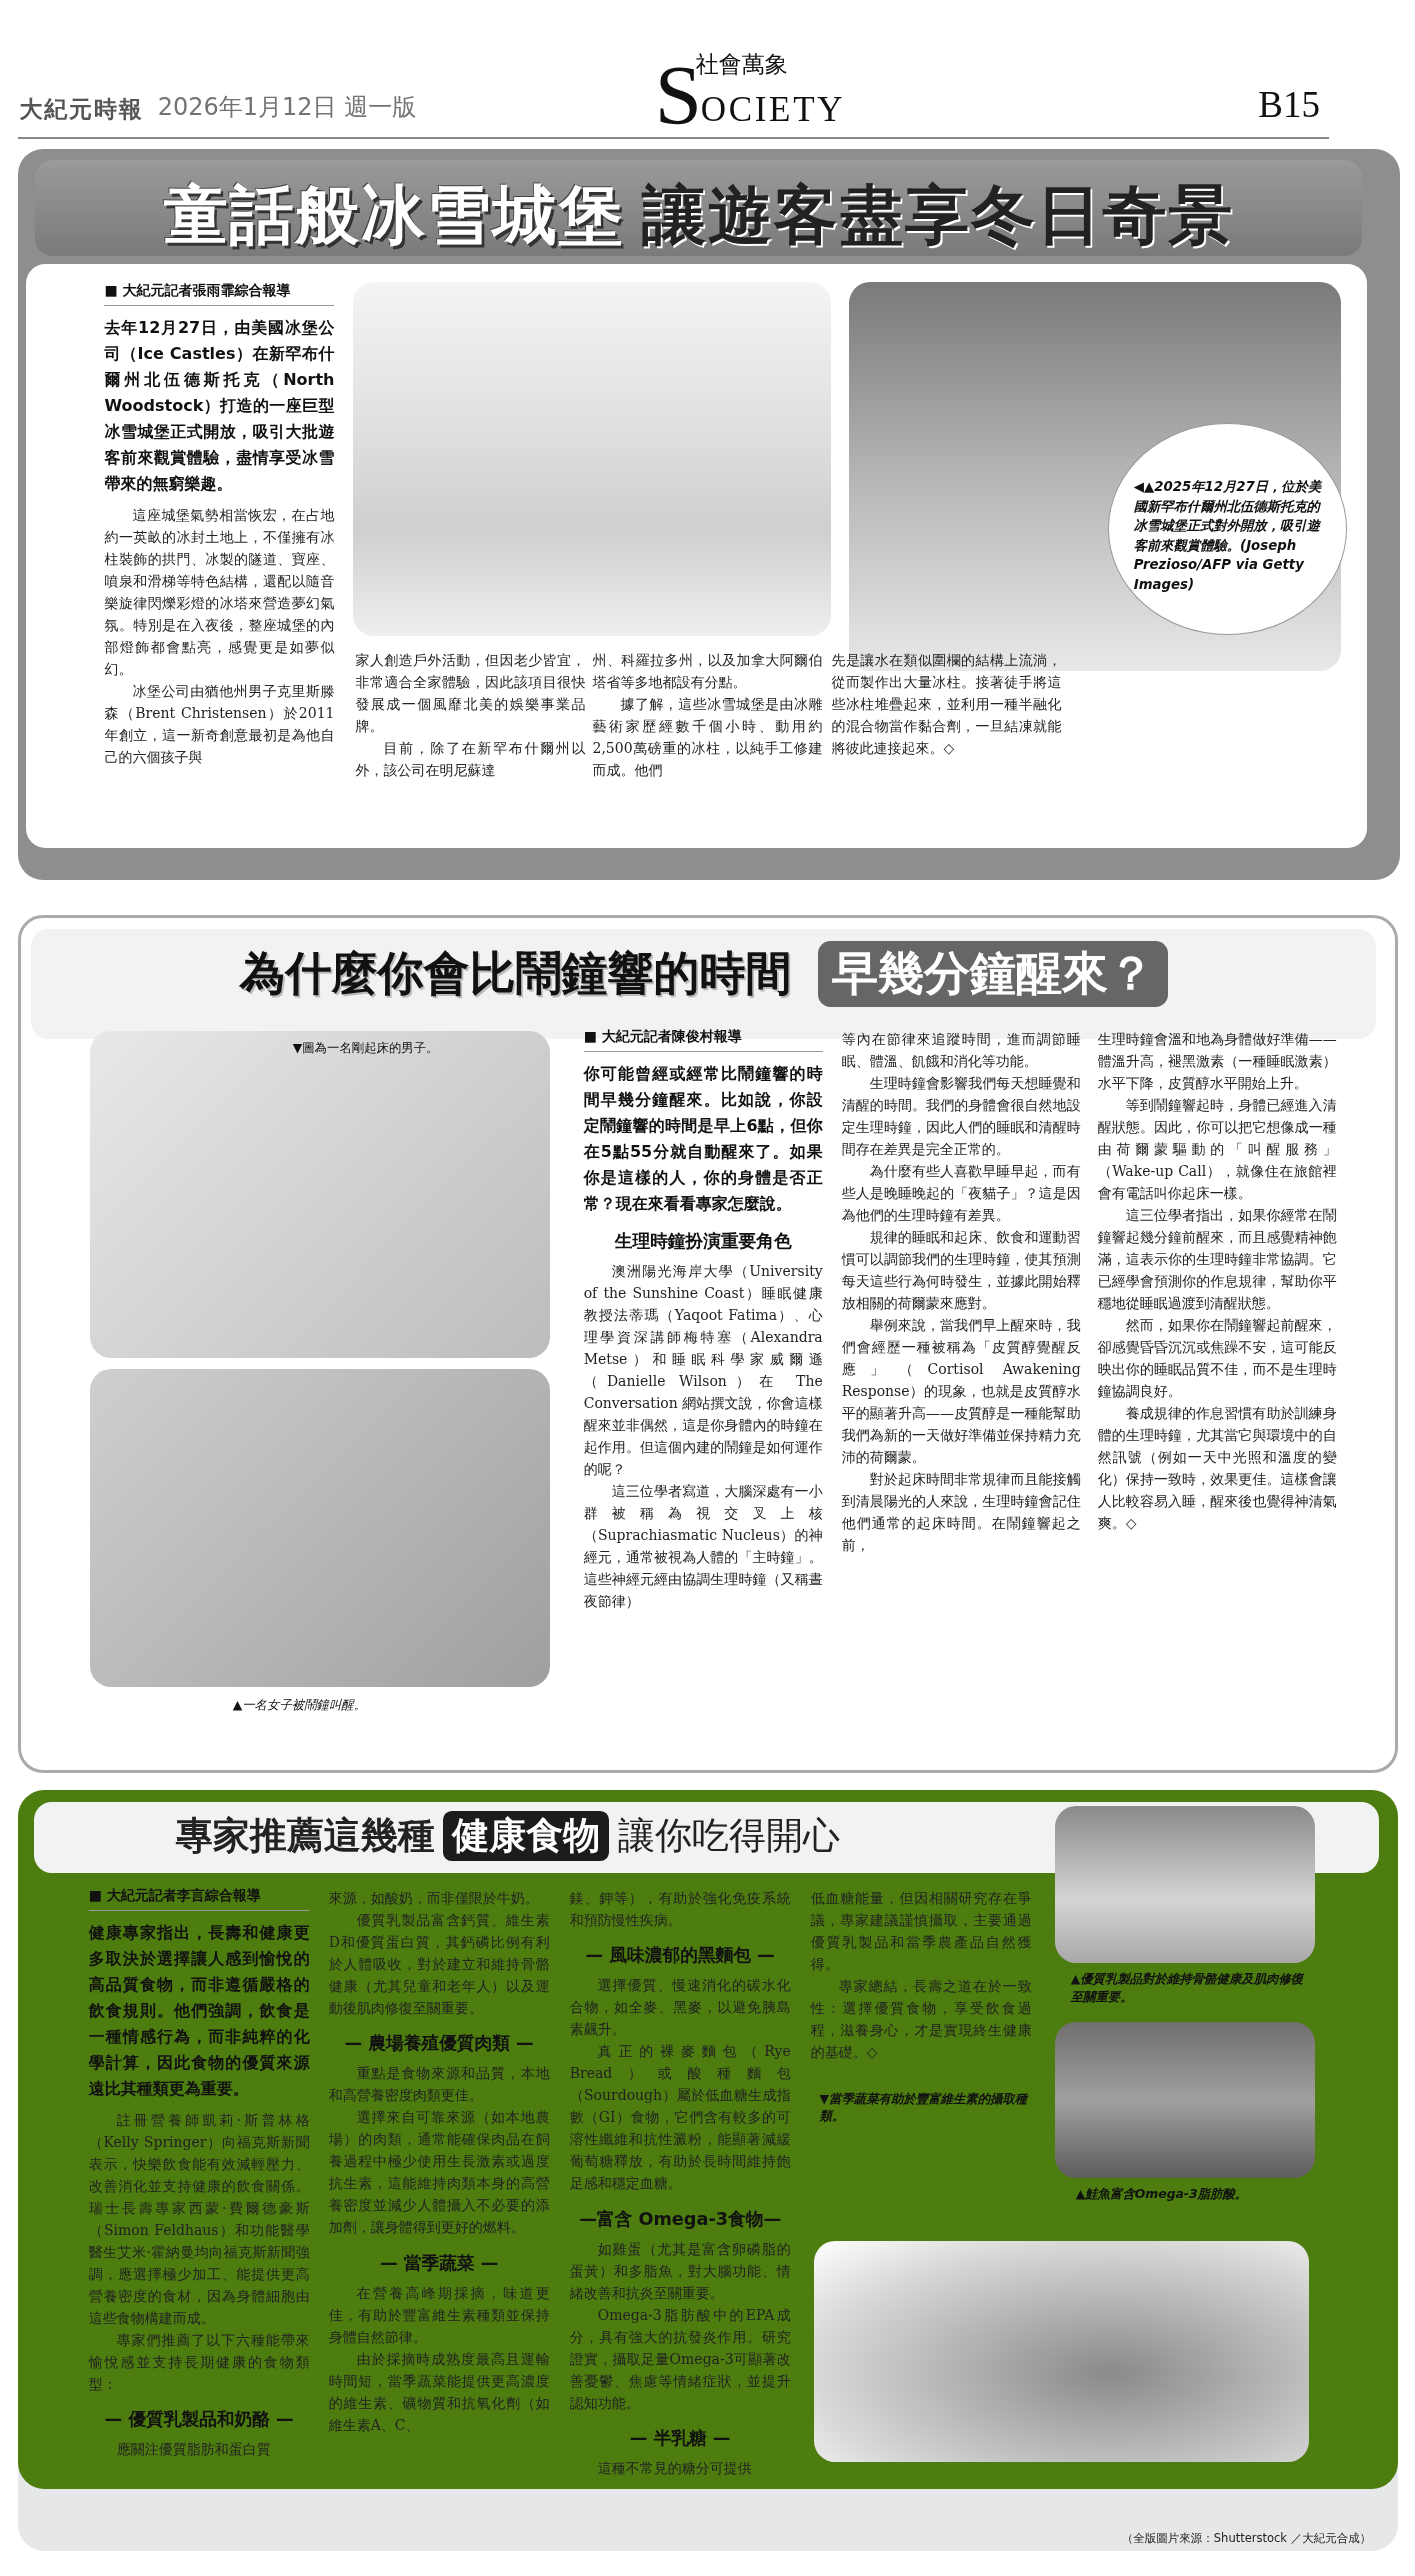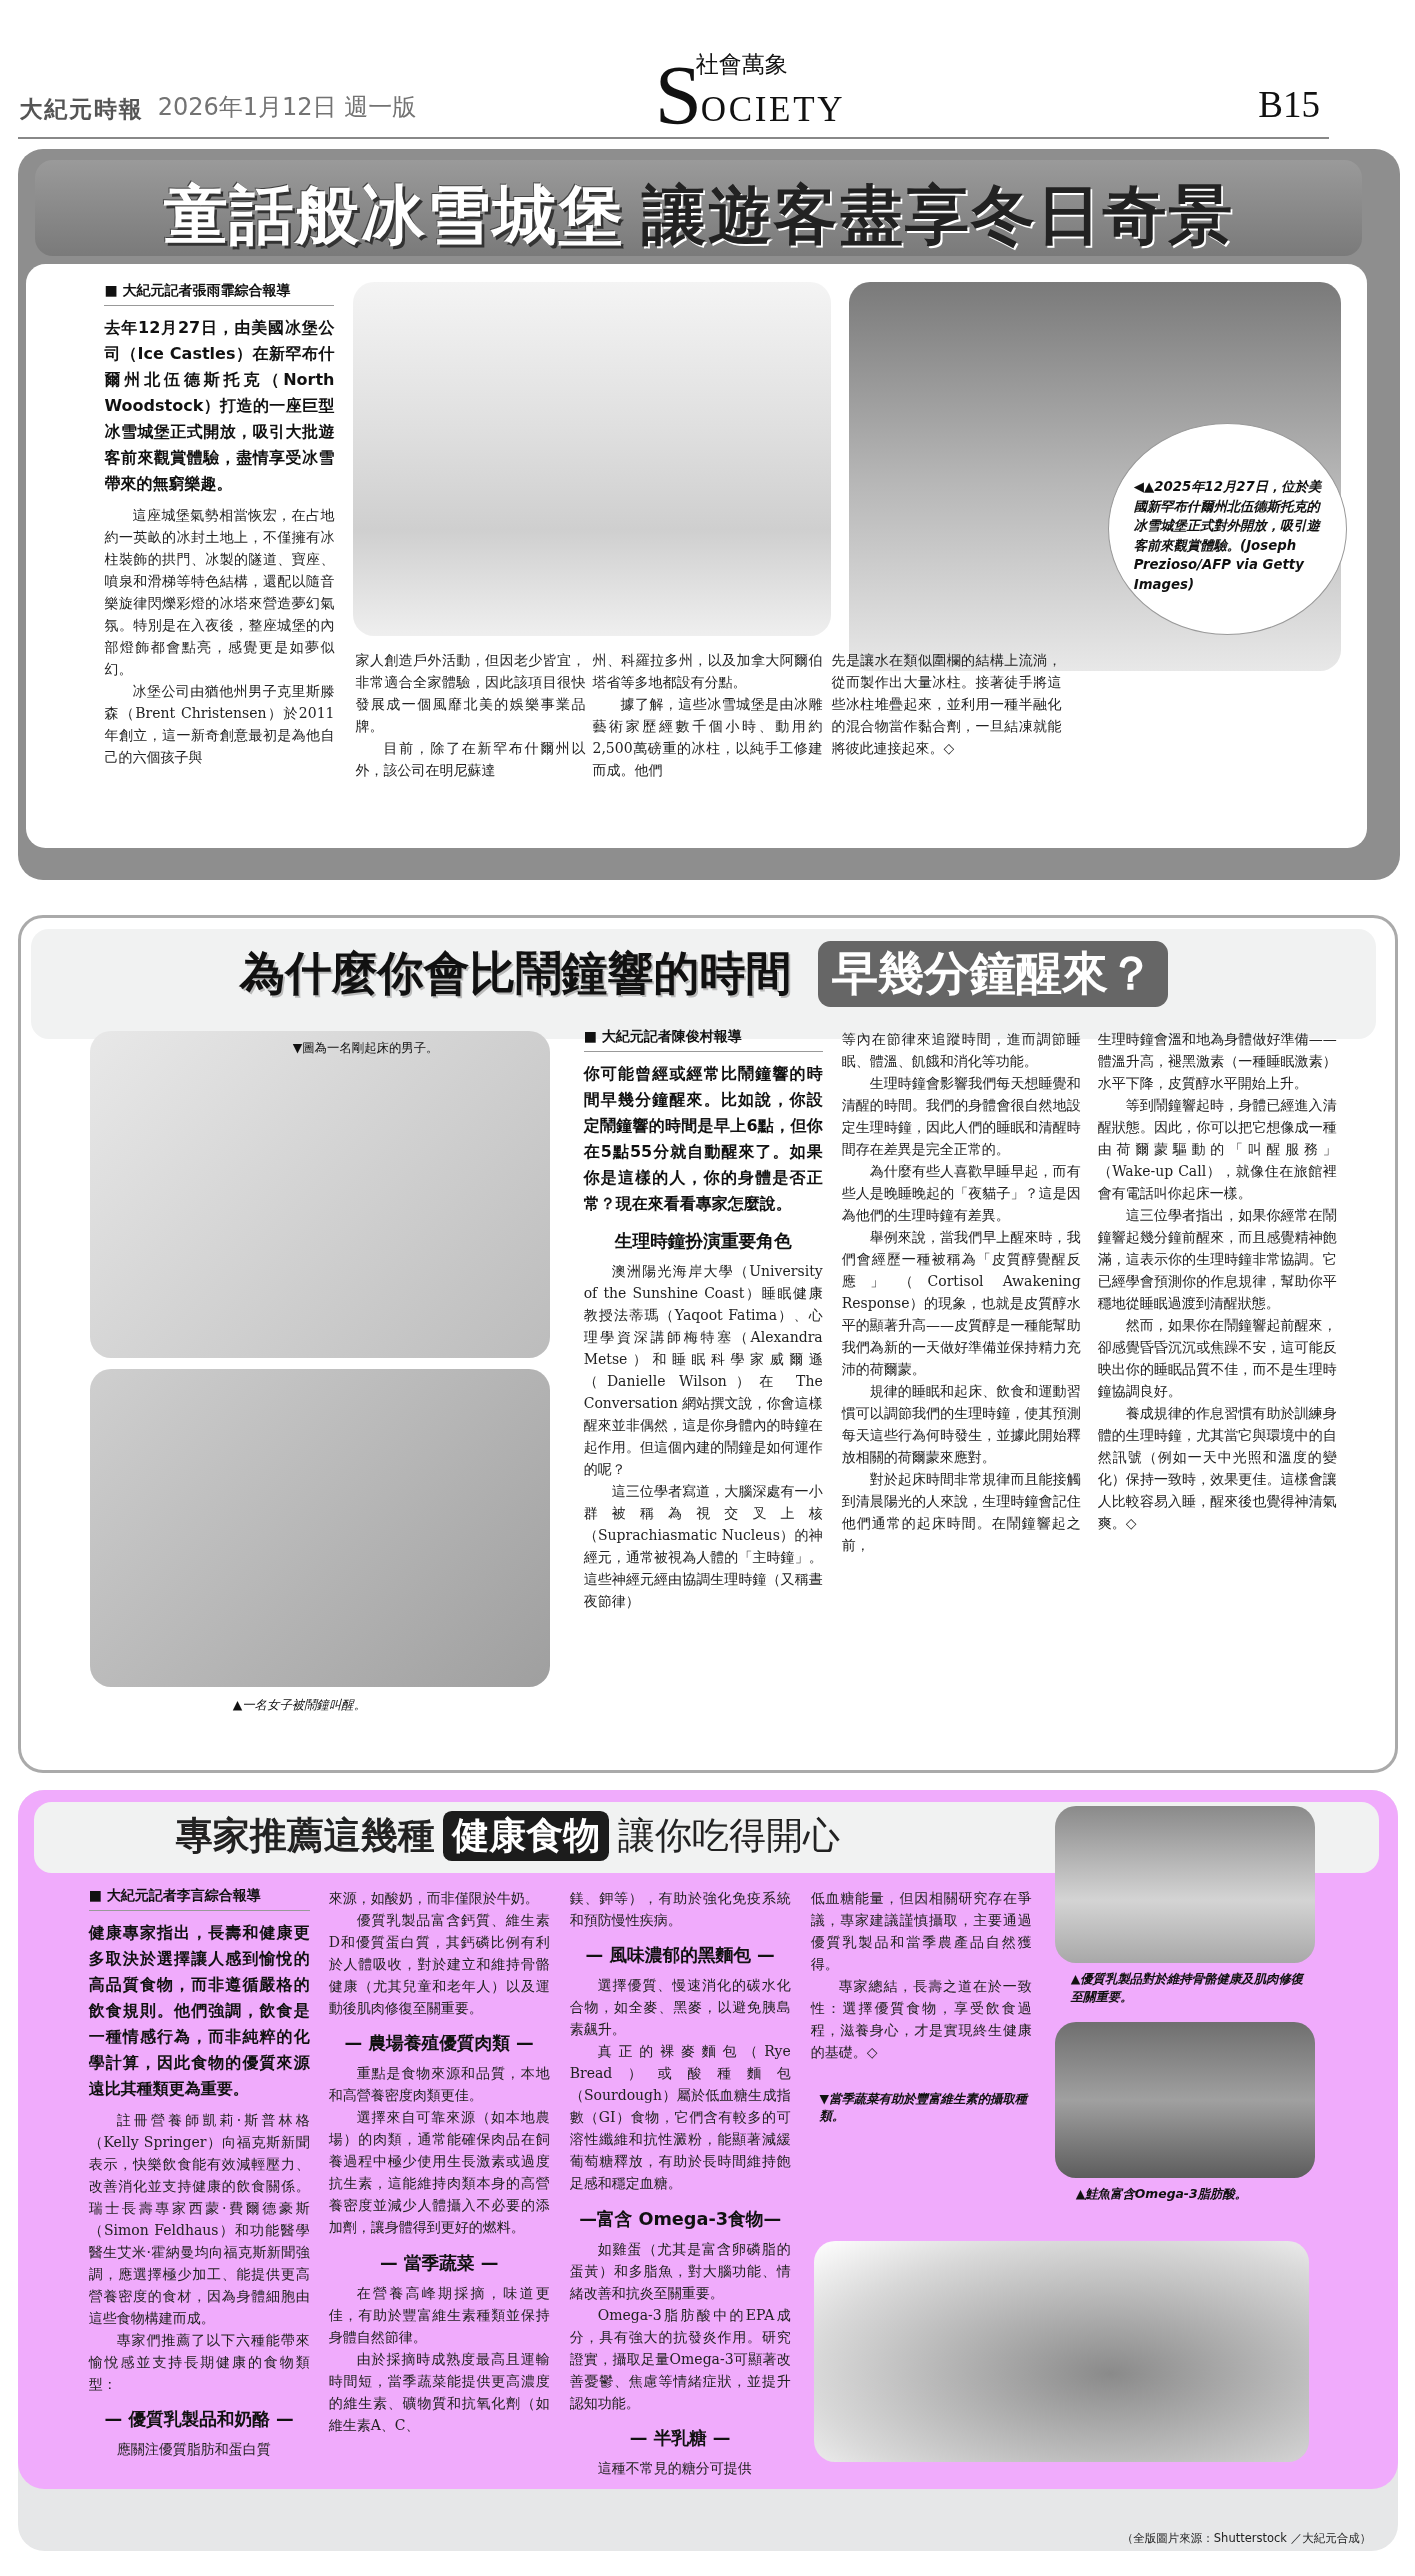--- a/index.html
+++ b/index.html
@@ -23,21 +23,21 @@
   .p1 .headline-band { position: absolute; left: 17.7px; top: 10.6px; width: 1327px; height: 96px; border-radius: 17.7px; background: linear-gradient(#9a9a9a, #7a7a7a); }
   .p1 .headline { position: absolute; left: 0; top: 12.4px; width: 100%; text-align: center; font-family: "DejaVu Sans", sans-serif; font-weight: bold; font-size: 64px; color: #fff; text-shadow: 2.7px 2.7px 0 #333, -0.9px -0.9px 0 #444; letter-spacing: 1.8px; }
   .p1 .headline .h-dark { color: #222; text-shadow: 1.8px 1.8px 0 #fff; margin-left: 17.7px; }
 
   .p2 { left: 17.7px; top: 915px; width: 1380px; height: 858px; border: 3.5px solid #aaa; background: #fff; }
   .p2 .headline-band { position: absolute; left: 10.6px; top: 10.6px; width: 1345px; height: 110px; border-radius: 17.7px; background: #f1f2f2; }
   .p2 .headline { position: absolute; left: 0; top: 12.4px; width: 100%; text-align: center; font-family: "DejaVu Sans", sans-serif; font-weight: bold; font-size: 46px; color: #111; text-shadow: 1.8px 1.8px 0 #bbb; }
   .p2 .tag { display: inline-block; background: #666; color: #fff; padding: 1.8px 14px; border-radius: 12.4px; margin-left: 26.5px; text-shadow: none; }
 
   .p3 { left: 17.7px; top: 1790px; width: 1380px; height: 761px; background: #e6e7e8; border-radius: 26.5px; }
-  .p3 .inner { position: absolute; left: 0; top: 0; width: 1380px; height: 699px; background: #f0abfc; border-radius: 26.5px; }
+  .p3 .inner { position: absolute; left: 0; top: 0; width: 1380px; height: 699px; background: #4d7c0f; border-radius: 26.5px; }
   .p3 .headline-band { position: absolute; left: 16px; top: 12.4px; width: 1345px; height: 71px; border-radius: 17.7px; background: #f1f2f2; }
   .p3 .headline { position: absolute; left: 142px; top: 8.8px; font-family: "DejaVu Sans", sans-serif; font-weight: bold; font-size: 37px; color: #222; }
   .p3 .headline .h-boxed { display: inline-block; background: #1c1c1c; color: #fff; padding: 0 8.8px; border-radius: 8.8px; margin: 0 8.8px; }
   .p3 .headline .h-light { font-weight: normal; }
 
   
   .byline { font-family: "DejaVu Sans", sans-serif; font-size: 14px; font-weight: bold; padding-bottom: 5.3px; border-bottom: 0.9px solid #999; margin-bottom: 8.8px; color: #111; }
   .lede { font-family: "DejaVu Sans", sans-serif; font-weight: bold; font-size: 16px; line-height: 26px; text-align: justify; color: #111; margin-bottom: 7px; }
   .body-text { font-size: 14px; line-height: 22px; text-align: justify; text-indent: 2em; color: #222; }
   .body-text.noindent { text-indent: 0; }
@@ -121,22 +121,22 @@
     <div class="byline">■ 大紀元記者陳俊村報導</div>
     <div class="lede">你可能曾經或經常比鬧鐘響的時間早幾分鐘醒來。比如說，你設定鬧鐘響的時間是早上6點，但你在5點55分就自動醒來了。如果你是這樣的人，你的身體是否正常？現在來看看專家怎麼說。</div>
     <div class="subhead">生理時鐘扮演重要角色</div>
     <p class="body-text">澳洲陽光海岸大學（University of the Sunshine Coast）睡眠健康教授法蒂瑪（Yaqoot Fatima）、心理學資深講師梅特塞（Alexandra Metse）和睡眠科學家威爾遜（Danielle Wilson）在 The Conversation 網站撰文說，你會這樣醒來並非偶然，這是你身體內的時鐘在起作用。但這個內建的鬧鐘是如何運作的呢？</p>
     <p class="body-text">這三位學者寫道，大腦深處有一小群被稱為視交叉上核（Suprachiasmatic Nucleus）的神經元，通常被視為人體的「主時鐘」。這些神經元經由協調生理時鐘（又稱晝夜節律）</p>
   </div>
   <div class="col" style="left:821px; top:110px; width:239px;">
     <p class="body-text noindent">等內在節律來追蹤時間，進而調節睡眠、體溫、飢餓和消化等功能。</p>
     <p class="body-text">生理時鐘會影響我們每天想睡覺和清醒的時間。我們的身體會很自然地設定生理時鐘，因此人們的睡眠和清醒時間存在差異是完全正常的。</p>
     <p class="body-text">為什麼有些人喜歡早睡早起，而有些人是晚睡晚起的「夜貓子」？這是因為他們的生理時鐘有差異。</p>
+    <p class="body-text">規律的睡眠和起床、飲食和運動習慣可以調節我們的生理時鐘，使其預測每天這些行為何時發生，並據此開始釋放相關的荷爾蒙來應對。</p>
     <p class="body-text">舉例來說，當我們早上醒來時，我們會經歷一種被稱為「皮質醇覺醒反應」（Cortisol Awakening Response）的現象，也就是皮質醇水平的顯著升高——皮質醇是一種能幫助我們為新的一天做好準備並保持精力充沛的荷爾蒙。</p>
-    <p class="body-text">規律的睡眠和起床、飲食和運動習慣可以調節我們的生理時鐘，使其預測每天這些行為何時發生，並據此開始釋放相關的荷爾蒙來應對。</p>
     <p class="body-text">對於起床時間非常規律而且能接觸到清晨陽光的人來說，生理時鐘會記住他們通常的起床時間。在鬧鐘響起之前，</p>
   </div>
   <div class="col" style="left:1077px; top:110px; width:239px;">
     <p class="body-text noindent">生理時鐘會溫和地為身體做好準備——體溫升高，褪黑激素（一種睡眠激素）水平下降，皮質醇水平開始上升。</p>
     <p class="body-text">等到鬧鐘響起時，身體已經進入清醒狀態。因此，你可以把它想像成一種由荷爾蒙驅動的「叫醒服務」（Wake-up Call），就像住在旅館裡會有電話叫你起床一樣。</p>
     <p class="body-text">這三位學者指出，如果你經常在鬧鐘響起幾分鐘前醒來，而且感覺精神飽滿，這表示你的生理時鐘非常協調。它已經學會預測你的作息規律，幫助你平穩地從睡眠過渡到清醒狀態。</p>
     <p class="body-text">然而，如果你在鬧鐘響起前醒來，卻感覺昏昏沉沉或焦躁不安，這可能反映出你的睡眠品質不佳，而不是生理時鐘協調良好。</p>
     <p class="body-text">養成規律的作息習慣有助於訓練身體的生理時鐘，尤其當它與環境中的自然訊號（例如一天中光照和溫度的變化）保持一致時，效果更佳。這樣會讓人比較容易入睡，醒來後也覺得神清氣爽。◇</p>
   </div>
 </div>

